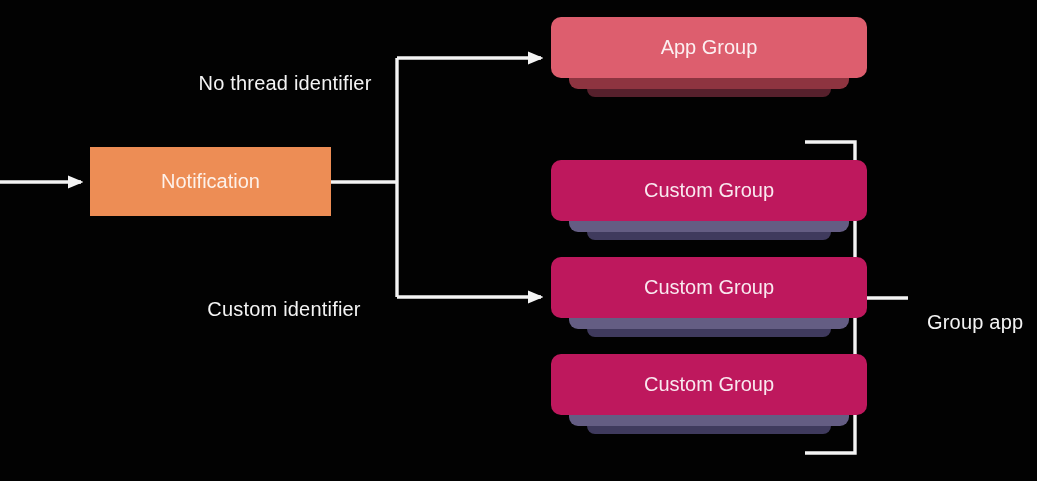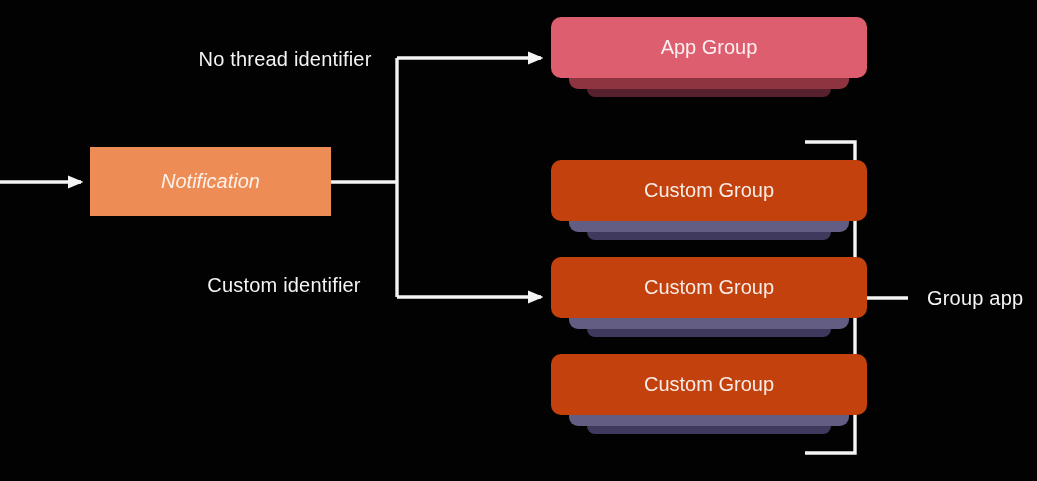--- a/index.html
+++ b/index.html
@@ -3,39 +3,39 @@
 <meta charset="utf-8">
 <style>
   html,body{margin:0;padding:0;background:#000;}
   .canvas{
     position:relative;width:1037px;height:481px;background:#020202;overflow:hidden;
     font-family:"Liberation Sans","DejaVu Sans",sans-serif;
   }
   .lines{position:absolute;left:0;top:0;}
   .flow-label{
     position:absolute;color:#f4f4f4;font-size:20px;white-space:nowrap;
-    transform:translate(-50%,-50%);letter-spacing:.2px;
+    transform:translate(-50%,-50%);letter-spacing:.2px;margin-top:24px;
   }
   .node-notification{
     position:absolute;left:90px;top:147px;width:241px;height:69px;
     background:#ED8D55;display:flex;align-items:center;justify-content:center;
-    color:rgba(255,255,255,.88);font-size:20px;font-style:italic;
+    color:rgba(255,255,255,.88);font-size:20px;
   }
   .stack{position:absolute;width:276px;height:61px;padding-left:40px;}
   .stack .card{
     position:absolute;left:0;right:0;top:0;bottom:0;border-radius:10px;
     display:flex;align-items:center;justify-content:center;
     font-size:20px;color:rgba(255,255,255,.9);z-index:3;
   }
   .stack .shelf1{position:absolute;left:18px;right:18px;top:12px;bottom:-11px;border-radius:9px;z-index:2;}
   .stack .shelf2{position:absolute;left:36px;right:36px;top:24px;bottom:-19px;border-radius:8px;z-index:1;}
   .stack.red .card{background:#DD5E6E;}
   .stack.red .shelf1{background:#8E3440;}
   .stack.red .shelf2{background:#56202C;}
-  .stack.purple .card{background:#c2410c;}
+  .stack.purple .card{background:#be185d;}
   .stack.purple .shelf1{background:#645D83;}
   .stack.purple .shelf2{background:#3F3A5D;}
   #stack-app{left:551px;top:17px;}
   #stack-custom-1{left:551px;top:160px;}
   #stack-custom-2{left:551px;top:257px;}
   #stack-custom-3{left:551px;top:354px;}
   #label-no-thread{left:285px;top:59px;}
   #label-thread{left:284px;top:285px;}
   #label-same-app{left:927px;top:298px;transform:translateY(-50%);}
 </style>

